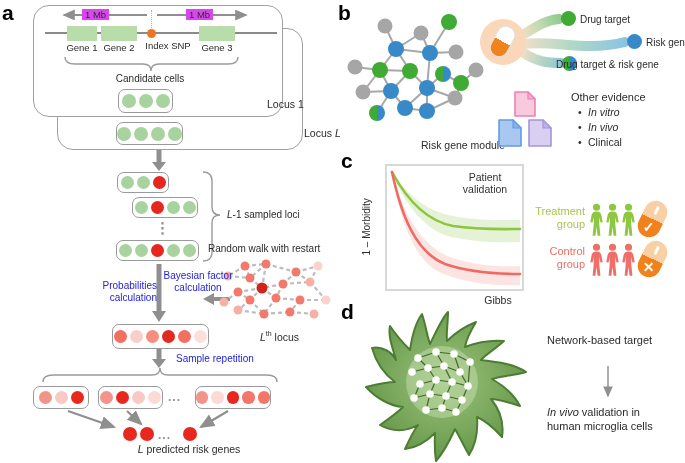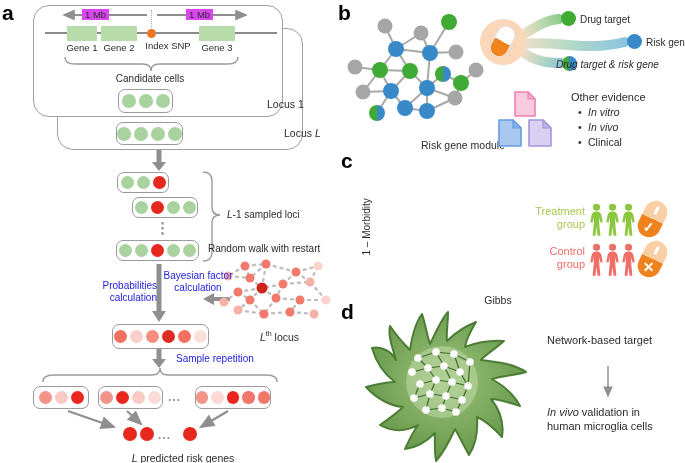--- a/index.html
+++ b/index.html
@@ -268,21 +268,21 @@
       <span class="dot" style="background: rgb(169, 211, 158);"></span>
     </div>
   <div class="txt f105" style="left:224px;top:98px;">Locus 1</div>
 
   <div class="pbox" style="left:116px;top:122px;width:67px;height:23px;--d:14px;">
       <span class="dot" style="background: rgb(169, 211, 158);"></span>
       <span class="dot" style="background: rgb(169, 211, 158);"></span>
       <span class="dot" style="background: rgb(169, 211, 158);"></span>
       <span class="dot" style="background: rgb(169, 211, 158);"></span>
     </div>
-  <div class="txt f105" style="left:241px;top:127px;"><span>Locus </span><span class="it">L</span></div>
+  <div class="txt f105" style="left:261px;top:127px;"><span>Locus </span><span class="it">L</span></div>
 
 
   <div class="pbox" style="left:117px;top:172px;width:52px;height:21px;--d:13px;">
       <span class="dot" style="background: rgb(169, 211, 158);"></span>
       <span class="dot" style="background: rgb(169, 211, 158);"></span>
       <span class="dot" style="background: rgb(229, 39, 29);"></span>
     </div>
   <div class="pbox" style="left:132px;top:197px;width:66px;height:21px;--d:13px;">
       <span class="dot" style="background: rgb(169, 211, 158);"></span>
       <span class="dot" style="background: rgb(229, 39, 29);"></span>
@@ -340,35 +340,35 @@
       <span class="dot" style="background: rgb(232, 40, 30);"></span>
       <span class="dot" style="background: rgb(243, 118, 106);"></span>
       <span class="dot" style="background: rgb(243, 118, 106);"></span>
     </div>
 
   <div class="dotc" style="left:123px;top:427px;width:14px;height:14px;background:#e8281e;"></div>
   <div class="dotc" style="left:140px;top:427px;width:14px;height:14px;background:#e8281e;"></div>
   <div class="ell" style="left:158px;top:428px;">...</div>
   <div class="dotc" style="left:183px;top:427px;width:14px;height:14px;background:#e8281e;"></div>
 
-  <div class="txt ctr f105" style="left:52px;top:443px;width:176px;margin-top:9px;"><span class="it">L</span><span> predicted risk genes</span></div>
+  <div class="txt ctr f105" style="left:58px;top:443px;width:176px;"><span class="it">L</span><span> predicted risk genes</span></div>
 
   <div class="plabel" style="left:338px;top:2px;">b</div>
 
   <div class="txt ctr f105" style="left:360px;top:139px;width:120px;">Risk gene module</div>
 
   <div class="badge"></div>
   <div class="cap"></div>
 
   <div class="cdot" style="left:561px;top:11px;width:15px;height:15px;background:#3faa34;"></div>
   <div class="txt" style="left:580px;top:14px;">Drug target</div>
   <div class="cdot" style="left:627px;top:34px;width:15px;height:15px;background:#3789c8;"></div>
   <div class="txt" style="left:646px;top:37px;">Risk gene</div>
   <div class="halfdot" style="left:562px;top:56px;width:15px;height:15px;"></div>
-  <div class="txt" style="left:556px;top:59px;font-style:italic;">Drug target &amp; risk gene</div>
+  <div class="txt" style="left:556px;top:59px;">Drug target &amp; risk gene</div>
 
   <svg class="doc" style="left:514px;top:91px;" width="23" height="27">
     <path d="M1,1 H14 L21,8 V25 H1 Z" fill="#f8cade" stroke="#ef7fb5" stroke-width="1.6" stroke-linejoin="round"></path>
     <path d="M14,1 V8 H21 Z" fill="#f0aed0" stroke="#ef7fb5" stroke-width="1.2" stroke-linejoin="round"></path>
   </svg>
   <svg class="doc" style="left:498px;top:119px;" width="25" height="29">
     <path d="M1,1 H15 L23,9 V27 H1 Z" fill="#a9c7ef" stroke="#639ce2" stroke-width="1.6" stroke-linejoin="round"></path>
     <path d="M15,1 V9 H23 Z" fill="#84b2ea" stroke="#639ce2" stroke-width="1.2" stroke-linejoin="round"></path>
   </svg>
   <svg class="doc" style="left:528px;top:119px;" width="25" height="29">
@@ -378,20 +378,32 @@
 
   <div class="txt f11" style="left:571px;top:91px;">Other evidence</div>
   <ul class="ev f105" style="left:578px;top:105px;">
     <li><span class="it">In vitro</span></li>
     <li><span class="it">In vivo</span></li>
     <li><span>Clinical</span></li>
   </ul>
 
   <div class="plabel" style="left:341px;top:150px;">c</div>
 
+  <div class="plot">
+    <svg width="135" height="123" viewBox="0 0 135 123">
+      <path d="M5,6 C20,28 40,46 66,50 C92,55 118,54 133,54 L133,76 C112,77 90,76 64,71 C42,66 18,42 5,6 Z" fill="#8cc63e" opacity="0.22"></path>
+      <path d="M5,6 C14,40 30,76 60,90 C86,100 115,101 133,100 L133,119 C110,120 82,118 54,107 C28,96 12,52 5,6 Z" fill="#ee6a62" opacity="0.18"></path>
+      <path d="M5,6 C20,34 40,55 66,60 C92,64 118,63 133,63" fill="none" stroke="#8cc63e" stroke-width="2.6" stroke-linecap="round"></path>
+      <path d="M5,6 C14,48 28,86 58,98 C84,107 115,108 133,108" fill="none" stroke="#ee6a62" stroke-width="2.6" stroke-linecap="round"></path>
+    </svg>
+    <div class="txt ctr f105 wrap" style="right:6px;top:5px;left:auto;width:62px;color:#333;">
+        <span style="display:block;">Patient</span>
+        <span style="display:block;">validation</span>
+      </div>
+  </div>
 
   <div class="txt ctr" style="left:312px;top:221px;width:110px;transform:rotate(-90deg);">1 – Morbidity</div>
   <div class="txt ctr f105" style="left:400px;top:294px;width:110px;">Gibbs</div>
 
   <div class="txt rt bold f11 wrap" style="left:519px;top:205px;width:66px;color:#a8c552;">
       <span style="display:block;">Treatment</span>
       <span style="display:block;">group</span>
     </div>
   <div class="txt rt bold f11 wrap" style="left:519px;top:245px;width:66px;color:#ed6d63;">
       <span style="display:block;">Control</span>

